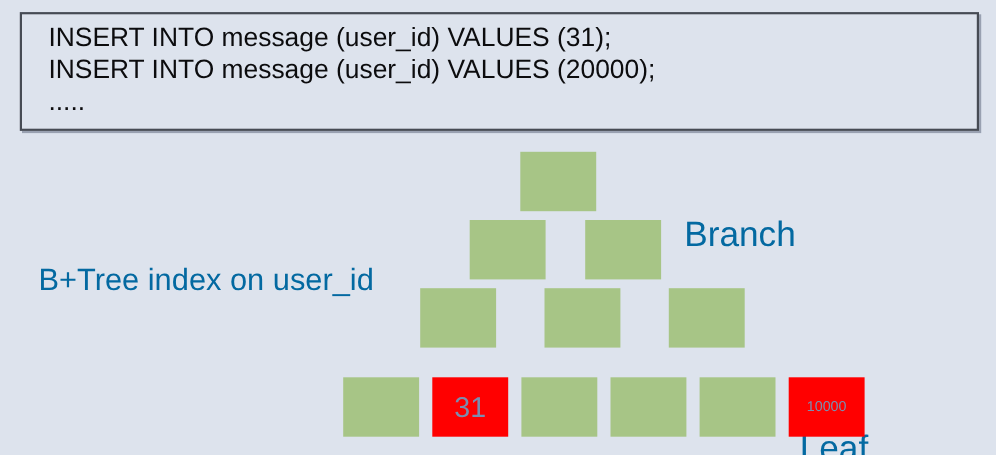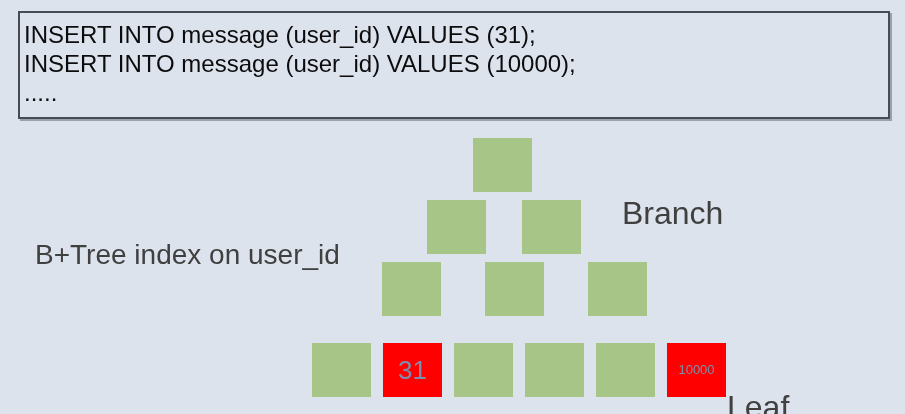--- a/index.html
+++ b/index.html
@@ -11,44 +11,44 @@
     font-family: "Liberation Sans", sans-serif;
     overflow: hidden;
   }
   .sql-box {
     position: absolute;
     left: 18px; top: 11px;
     width: 872px; height: 108px;
     box-sizing: border-box;
     border: 2px solid #464b54;
     box-shadow: 2px 2px 0 rgba(97,107,128,0.55);
-    padding: 7px 10px 0 4px;
+    padding: 7px 10px 0 24px;
   }
   .sql-line {
     font-size: 24px;
     line-height: 29px;
     color: #0c0c0e;
     white-space: pre;
   }
   .label {
     position: absolute;
-    color: #404040;
+    color: #0369a1;
     line-height: 1;
     white-space: nowrap;
   }
   .index-label  { left: 35px;  top: 241px; font-size: 28px; }
   .branch-label { left: 622px; top: 197px; font-size: 32px; }
   .leaf-label   { left: 727px; top: 359px; font-size: 32px; margin-top: 32px; }
   .tree-row { position: absolute; display: flex; }
   .row1 { left: 473px; top: 138px; }
   .row2 { left: 427px; top: 200px; gap: 36px; }
   .row3 { left: 382px; top: 262px; gap: 44px; }
   .row4 { left: 312px; top: 343px; gap: 12px; }
   .node {
-    width: 59px; height: 54px;
+    width: 69px; height: 54px;
     background: var(--green, #a7c586);
     display: flex;
     align-items: center;
     justify-content: center;
     text-align: center;
     flex: 0 0 auto;
   }
   .node.hl {
     background: var(--red, #ff0000);
     color: var(--red-text, #7a8eb0);
@@ -62,21 +62,21 @@
     word-break: break-all;
   }
 </style>
 </head>
 <body>
 
 <div class="canvas">
 
   <div class="sql-box">
     <div class="sql-line">INSERT INTO message (user_id) VALUES (31);</div>
-    <div class="sql-line">INSERT INTO message (user_id) VALUES (10000);</div>
+    <div class="sql-line">INSERT INTO message (user_id) VALUES (20000);</div>
     <div class="sql-line">.....</div>
   </div>
 
   <div class="label index-label">B+Tree index on user_id</div>
   <div class="label branch-label">Branch</div>
   <div class="label leaf-label">Leaf</div>
 
   <div class="tree-row row1">
       <div class="node"></div>
     </div>

